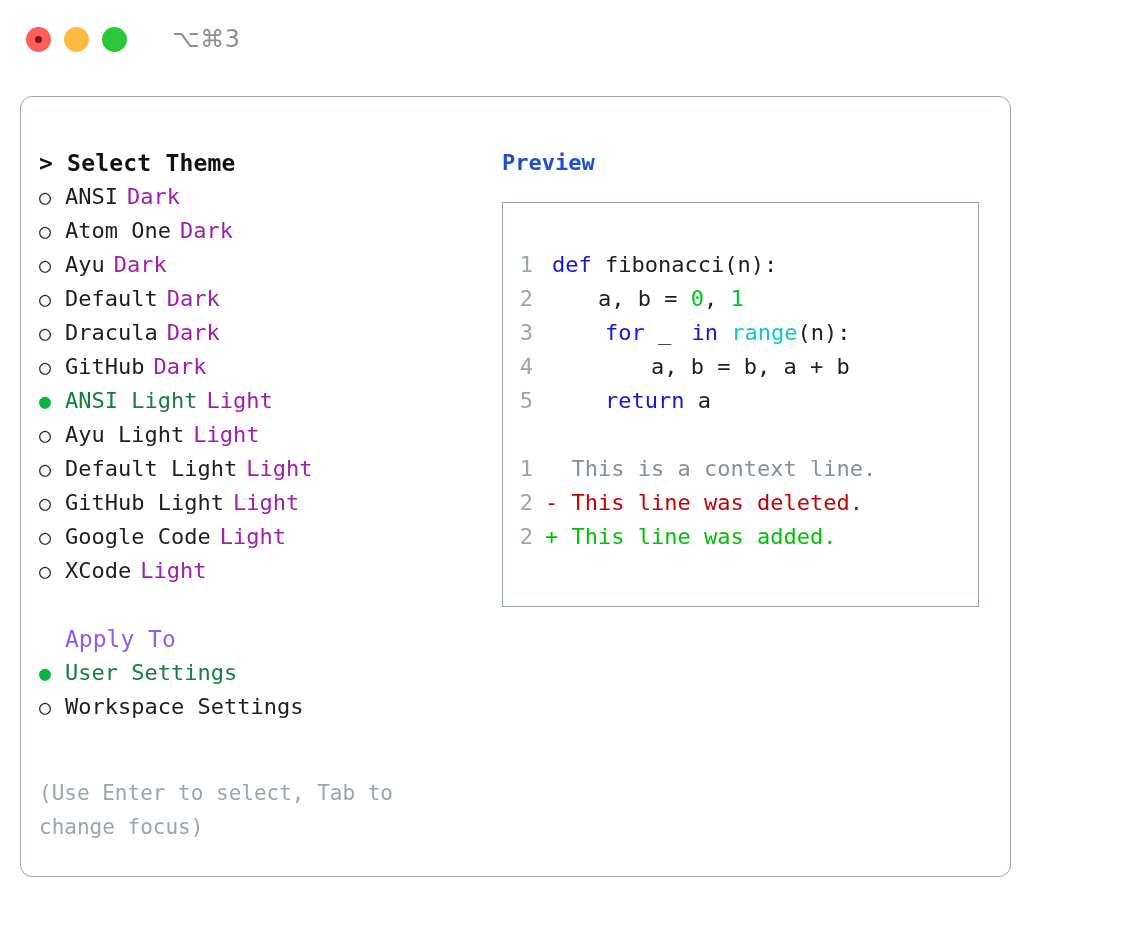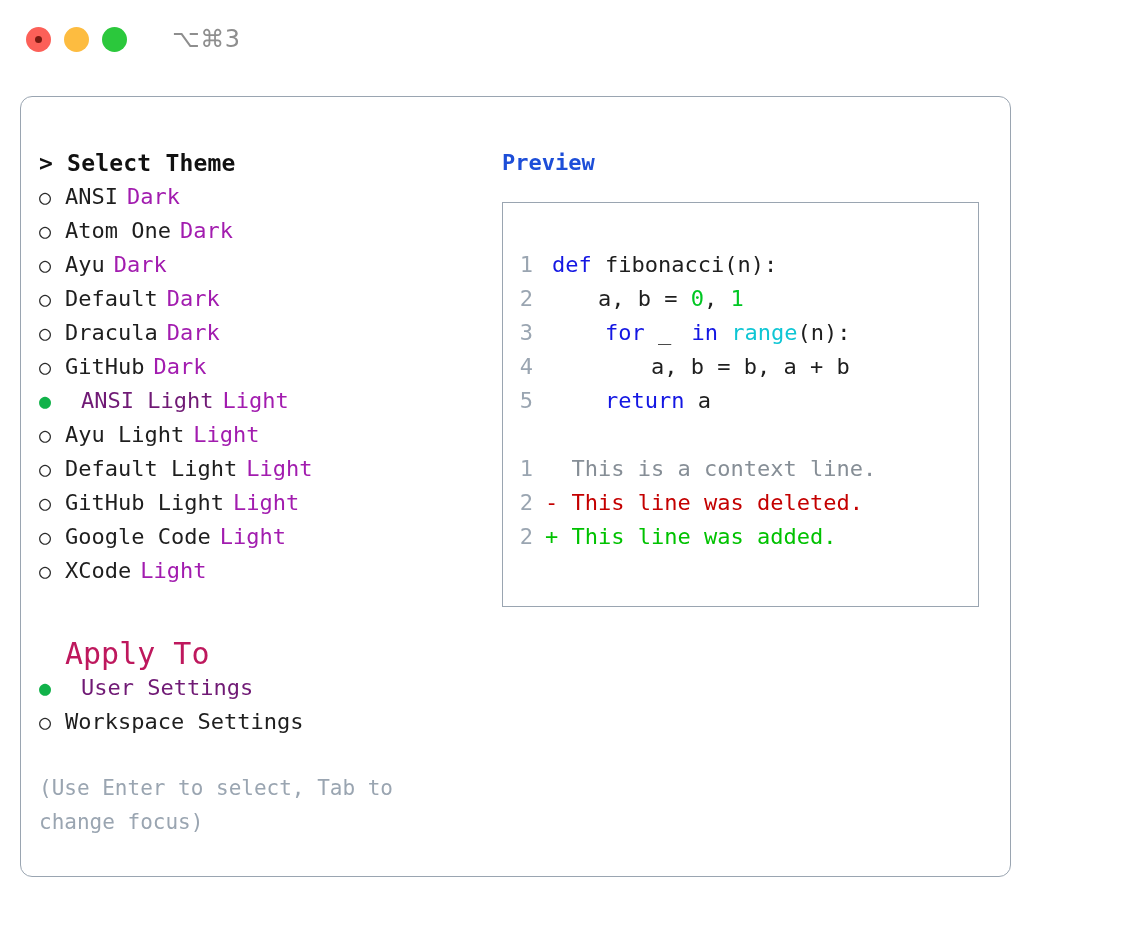--- a/index.html
+++ b/index.html
@@ -110,40 +110,39 @@
   }
   .bullet {
     width: 26px;
     flex: 0 0 26px;
     color: #2b2b2b;
     font-size: 20px;
     line-height: 34px;
   }
   .bullet.sel { color: #11b24a; }
   .opt-label { color: #1e1e1e; }
-  .opt-row.selected .opt-label { color: #701a75; margin-left: 16px; }
+  .opt-row.selected .opt-label { color: #15803d; }
   .opt-suffix {
     color: #a21caf;
     margin-left: 9px;
   }
 
   .spacer-row { height: 34px; }
 
   .subsection-header {
-    font-size: 30px;
-    color: #be185d;
+    font-size: 23px;
+    color: #8b5cf6;
     padding-left: 26px;
     height: 34px;
     line-height: 34px;
     white-space: pre;
-    margin-top: 15px;
   }
 
   .hint {
-    margin-top: 32px;
+    margin-top: 52px;
     font-size: 21px;
     color: #9aa5b1;
     line-height: 34px;
     width: 400px;
   }
 
   
   .right-col {
     position: absolute;
     left: 481px;

